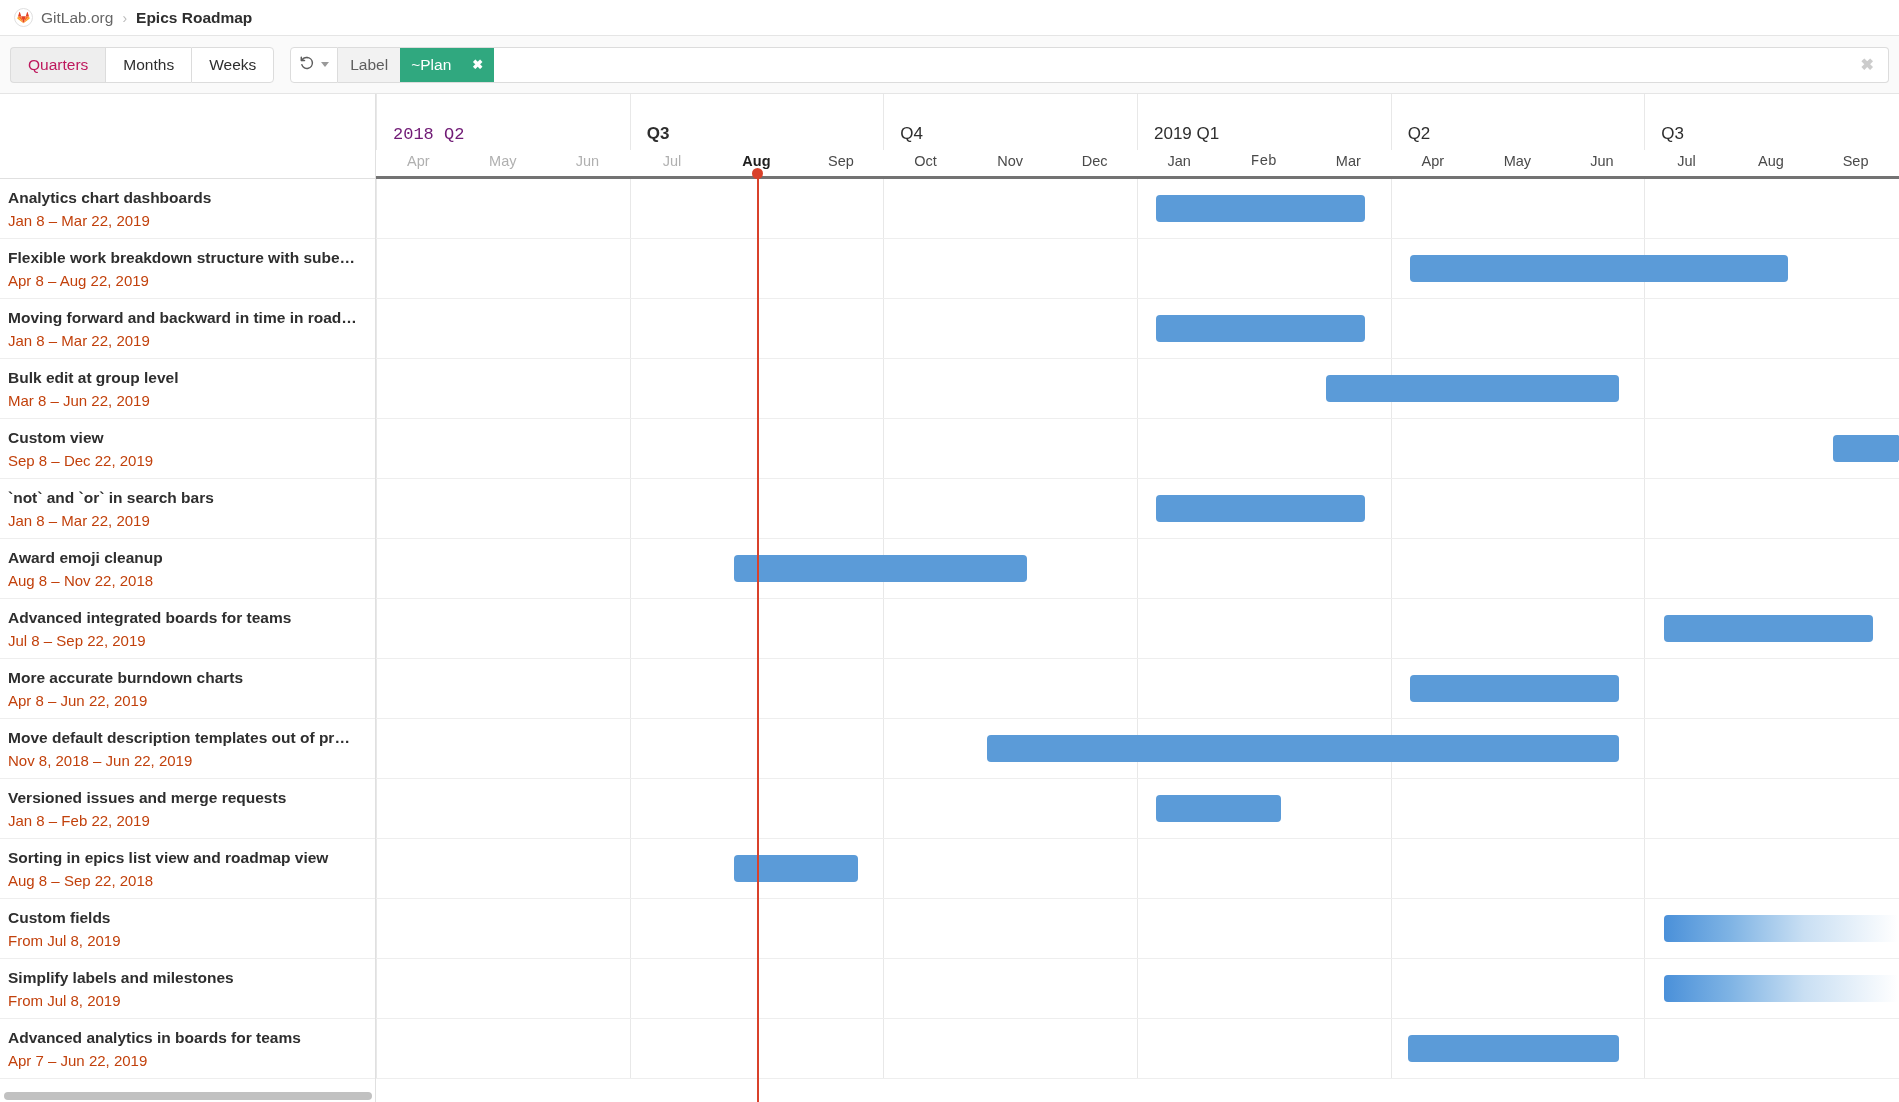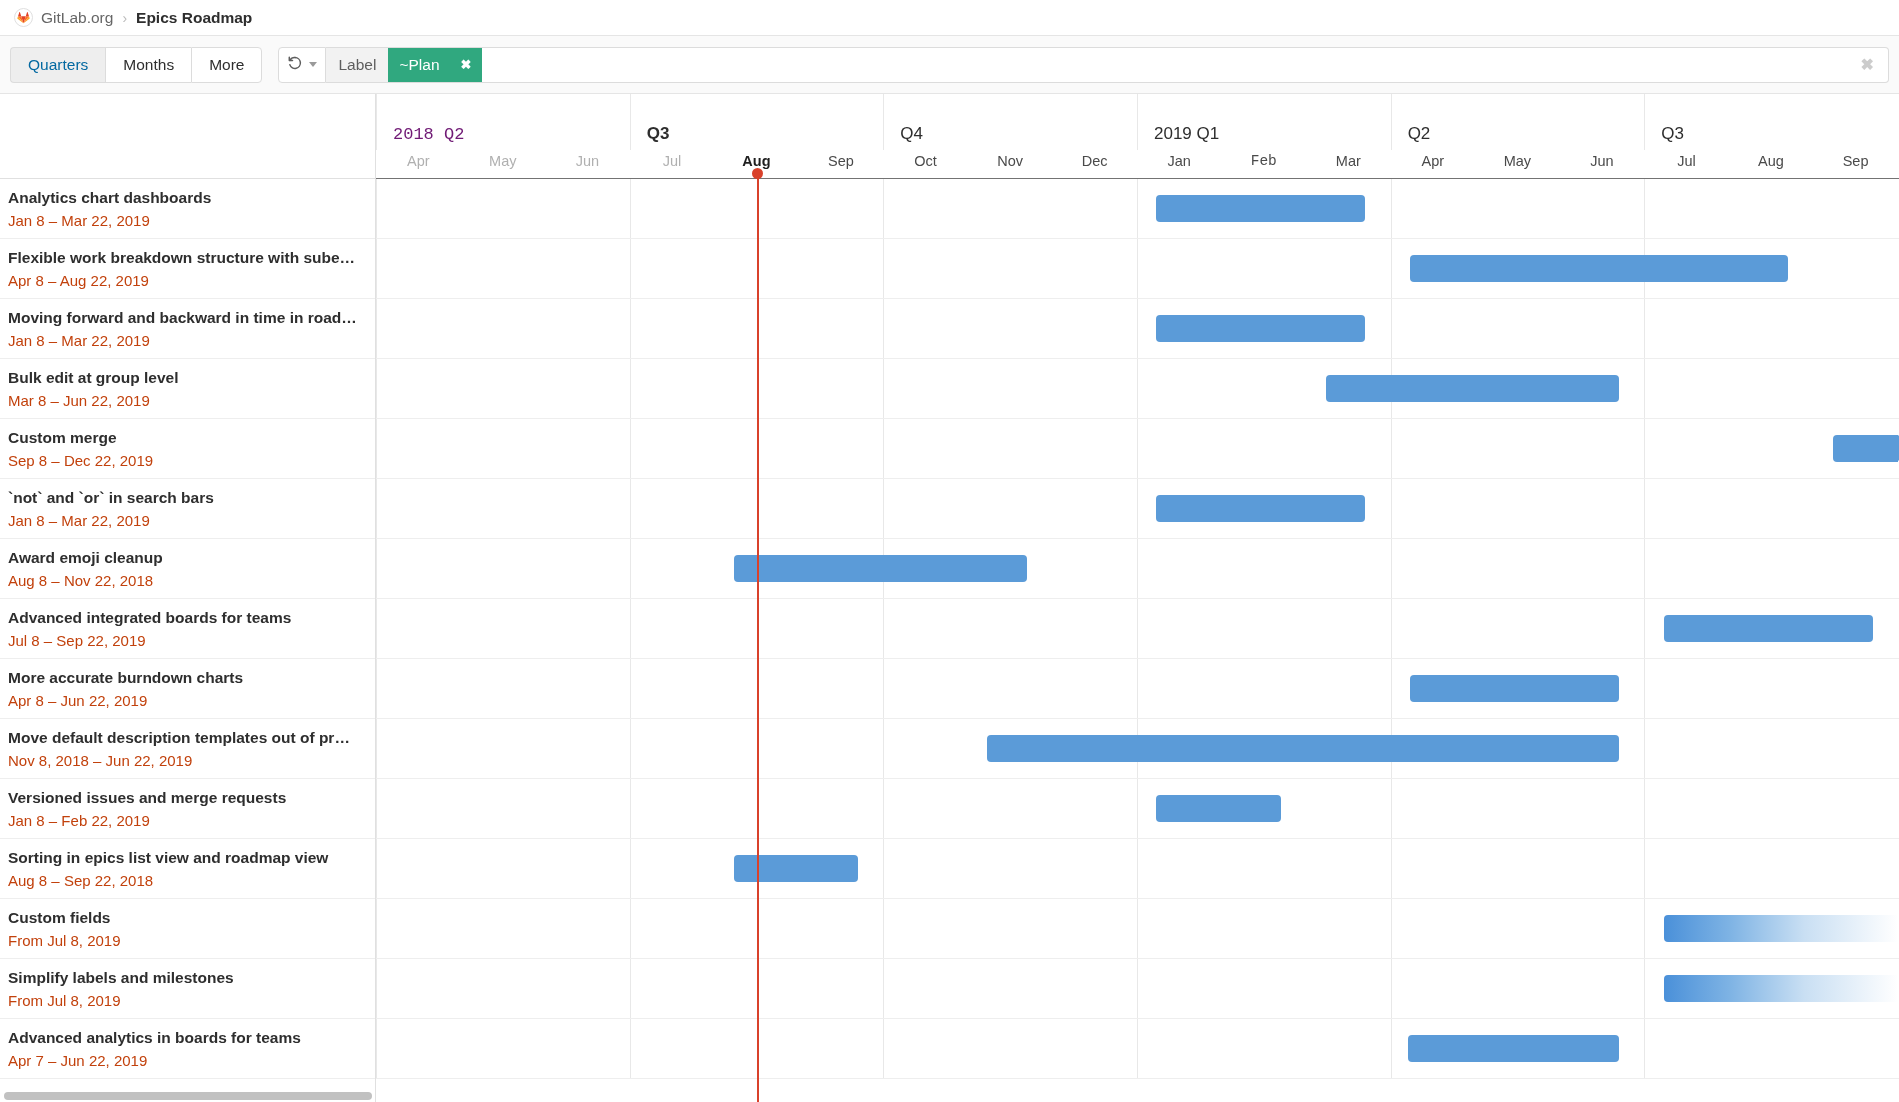--- a/index.html
+++ b/index.html
@@ -52,21 +52,21 @@
     border: 1px solid #dcdcdc;
     border-right: none;
     font-size: 15.5px;
     color: #2e2e2e;
     display: flex; align-items: center;
     cursor: pointer;
     font-family: "Liberation Sans", sans-serif;
   }
   .btn-group .tbtn:first-child { border-radius: 4px 0 0 4px; }
   .btn-group .tbtn:last-child { border-radius: 0 4px 4px 0; border-right: 1px solid #dcdcdc; }
-  .btn-group .tbtn.active { background: #eeeeee; color: #0369a1; }
+  .btn-group .tbtn.active { background: #eeeeee; color: #be185d; }
 
   .history-btn {
     height: 36px;
     min-width: 47px;
     background: #fff;
     border: 1px solid #dcdcdc;
     border-radius: 4px 0 0 4px;
     display: flex; align-items: center; justify-content: center;
     gap: 6px;
     padding: 0 8px;
@@ -183,21 +183,21 @@
     height: 56px;
     display: flex;
     align-items: flex-end;
     white-space: nowrap;
   }
   .quarter.past { color: #701a75; font-family: Liberation Mono, monospace; }
   .quarter.current { font-weight: bold; color: #2e2e2e; }
   .months-row {
     display: flex;
     height: 29px;
-    border-bottom: 1px solid #737373;
+    border-bottom: 3px solid #737373;
   }
   .month {
     flex: none;
     font-size: 14.5px;
     color: #4a4a4a;
     display: flex;
     align-items: flex-start;
     justify-content: center;
     padding-top: 3px;
   }
@@ -294,21 +294,21 @@
   </span>
   <a class="crumb-link" href="#">GitLab.org</a>
   <span class="crumb-sep">›</span>
   <span class="crumb-current">Epics Roadmap</span>
 </div>
 
 <div class="toolbar">
   <div class="btn-group">
     <button class="tbtn active">Quarters</button>
     <button class="tbtn">Months</button>
-    <button class="tbtn">More</button>
+    <button class="tbtn">Weeks</button>
   </div>
 
   <div class="history-btn">
     <span>
       <svg width="16" height="16" viewBox="0 0 16 16" aria-hidden="true">
         <path d="M8 2.6a5.4 5.4 0 1 1-5.1 7.2" fill="none" stroke="#5e5e5e" stroke-width="1.5" stroke-linecap="round"></path>
         <path d="M2.3 2.2v3.2h3.2" fill="none" stroke="#5e5e5e" stroke-width="1.5" stroke-linecap="round" stroke-linejoin="round"></path>
         <path d="M2.9 5.4A5.4 5.4 0 0 1 8 2.6" fill="none" stroke="#5e5e5e" stroke-width="1.5" stroke-linecap="round"></path>
       </svg>
     </span>
@@ -340,21 +340,21 @@
         </div>
         <div class="epic-row">
           <div class="epic-title">Moving forward and backward in time in road…</div>
           <div class="epic-dates">Jan 8 – Mar 22, 2019</div>
         </div>
         <div class="epic-row">
           <div class="epic-title">Bulk edit at group level</div>
           <div class="epic-dates">Mar 8 – Jun 22, 2019</div>
         </div>
         <div class="epic-row">
-          <div class="epic-title">Custom merge</div>
+          <div class="epic-title">Custom view</div>
           <div class="epic-dates">Sep 8 – Dec 22, 2019</div>
         </div>
         <div class="epic-row">
           <div class="epic-title">`not` and `or` in search bars</div>
           <div class="epic-dates">Jan 8 – Mar 22, 2019</div>
         </div>
         <div class="epic-row">
           <div class="epic-title">Award emoji cleanup</div>
           <div class="epic-dates">Aug 8 – Nov 22, 2018</div>
         </div>

